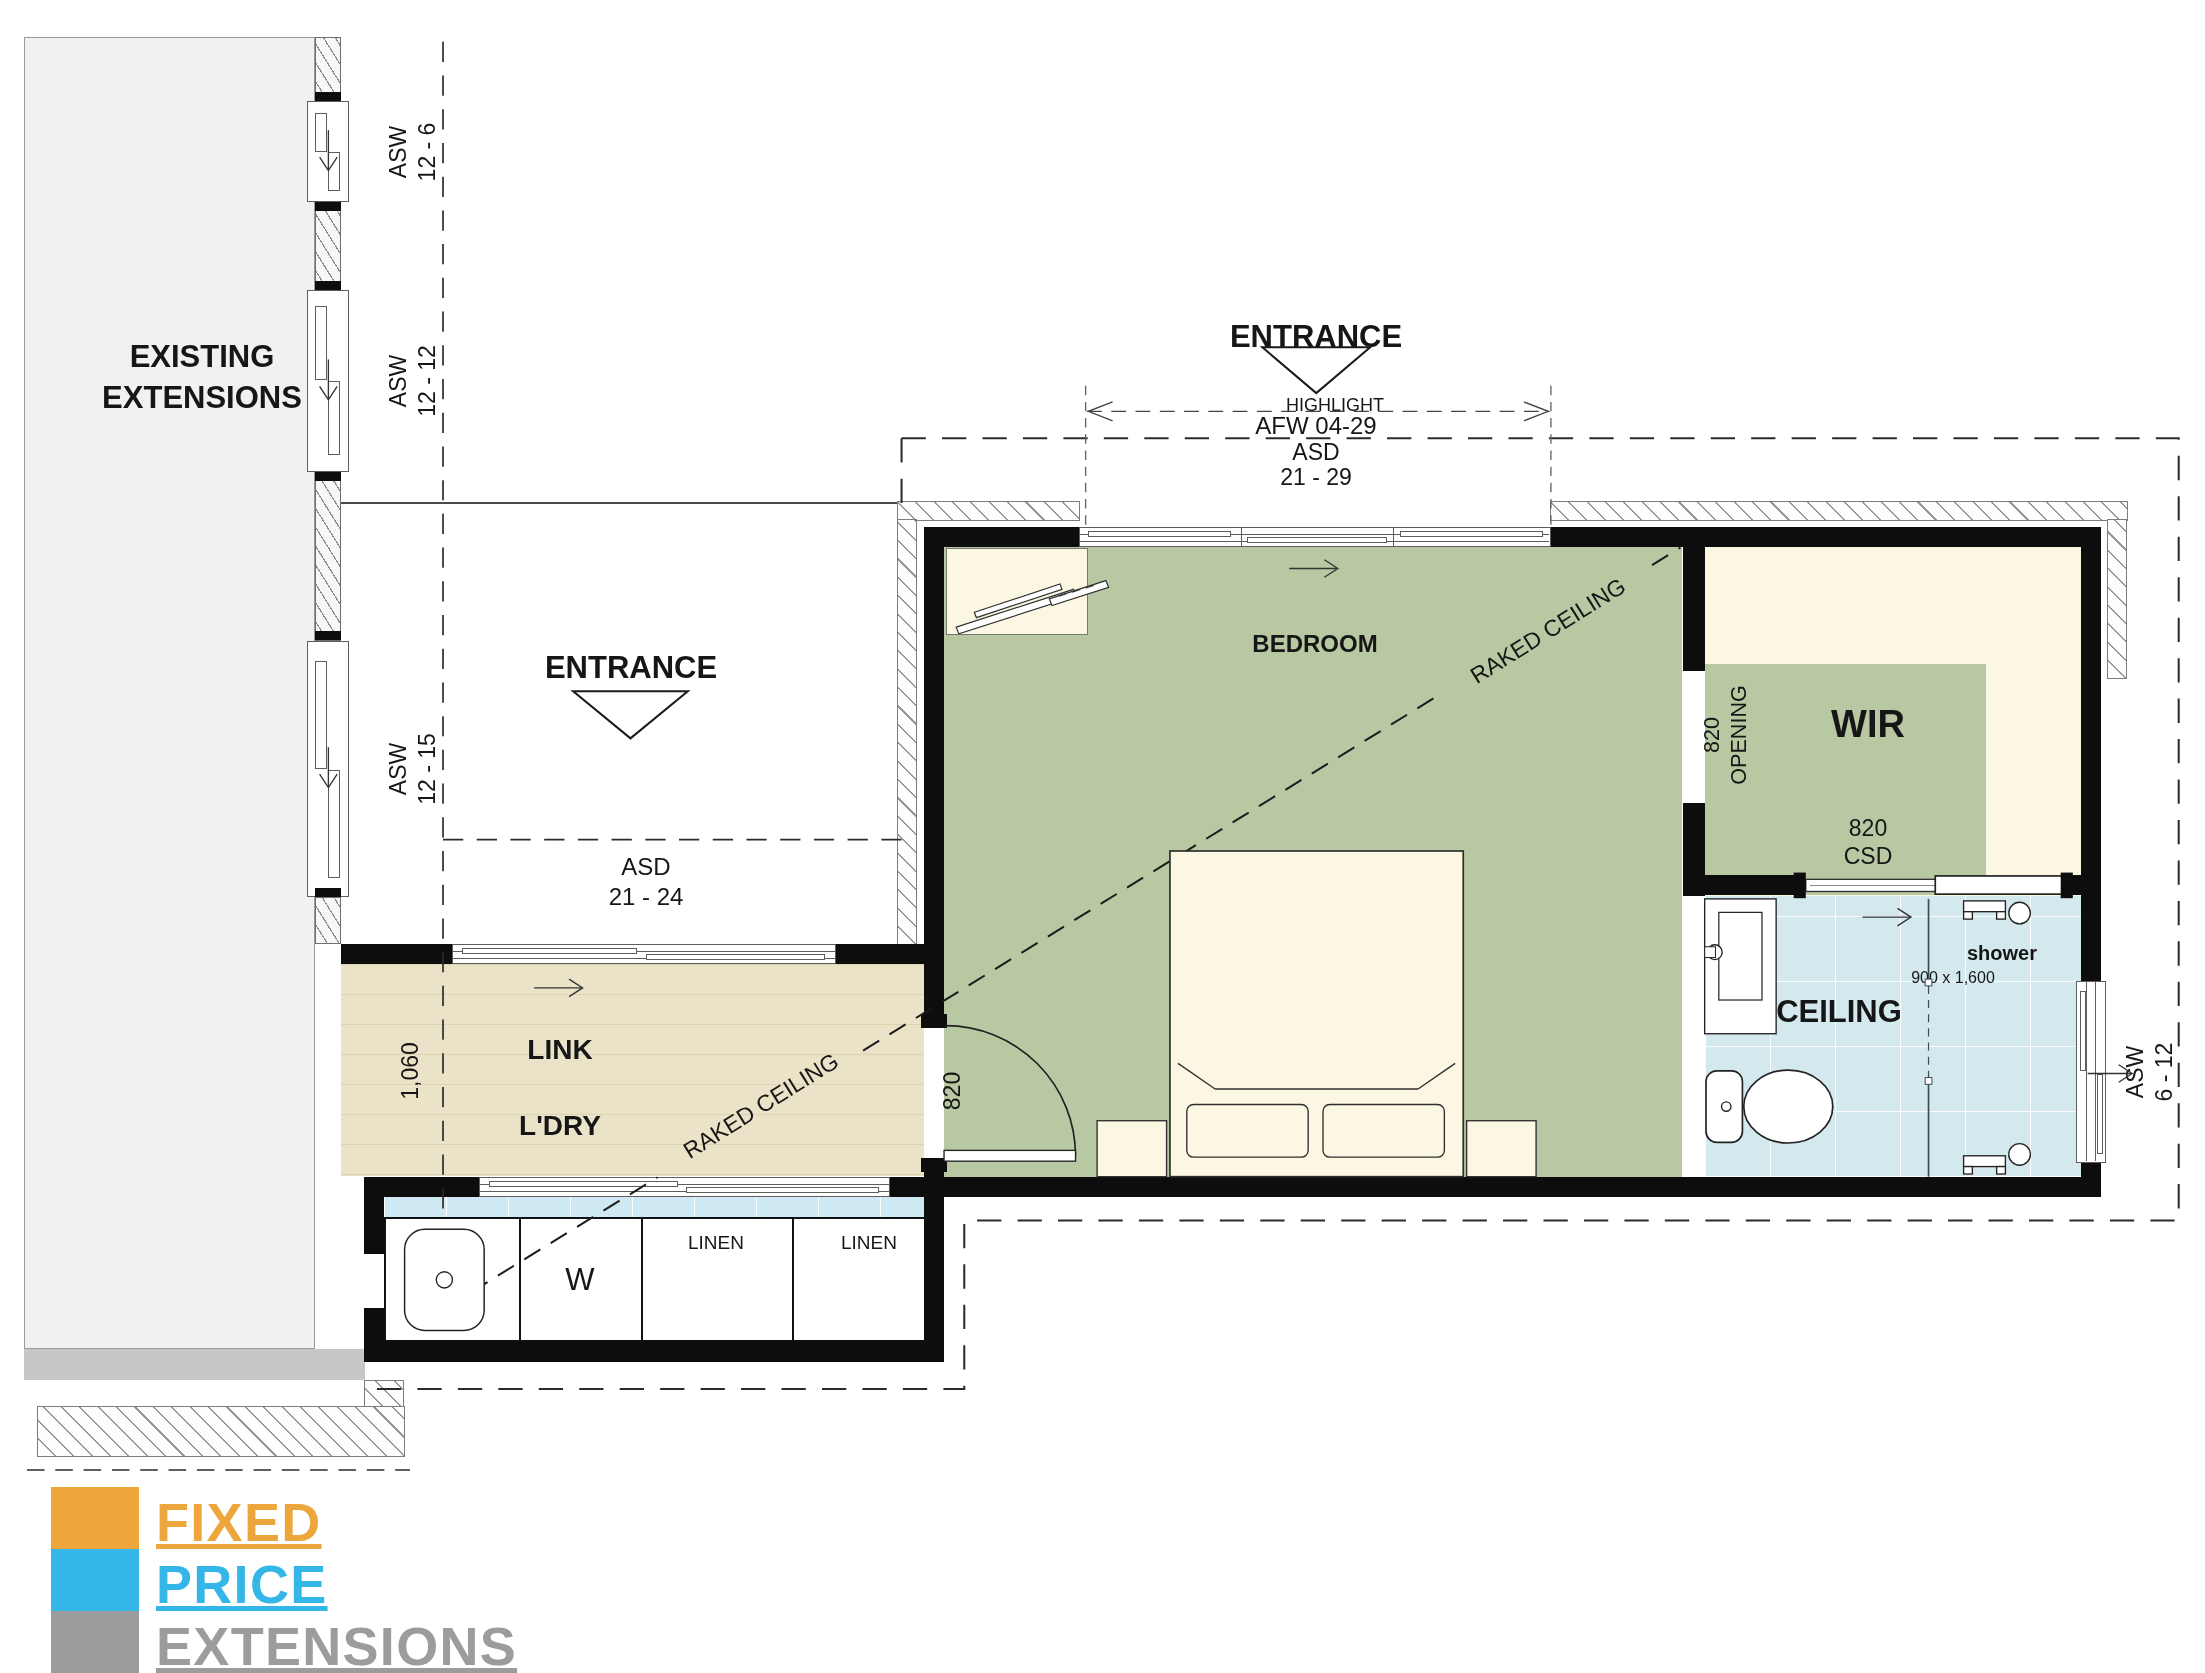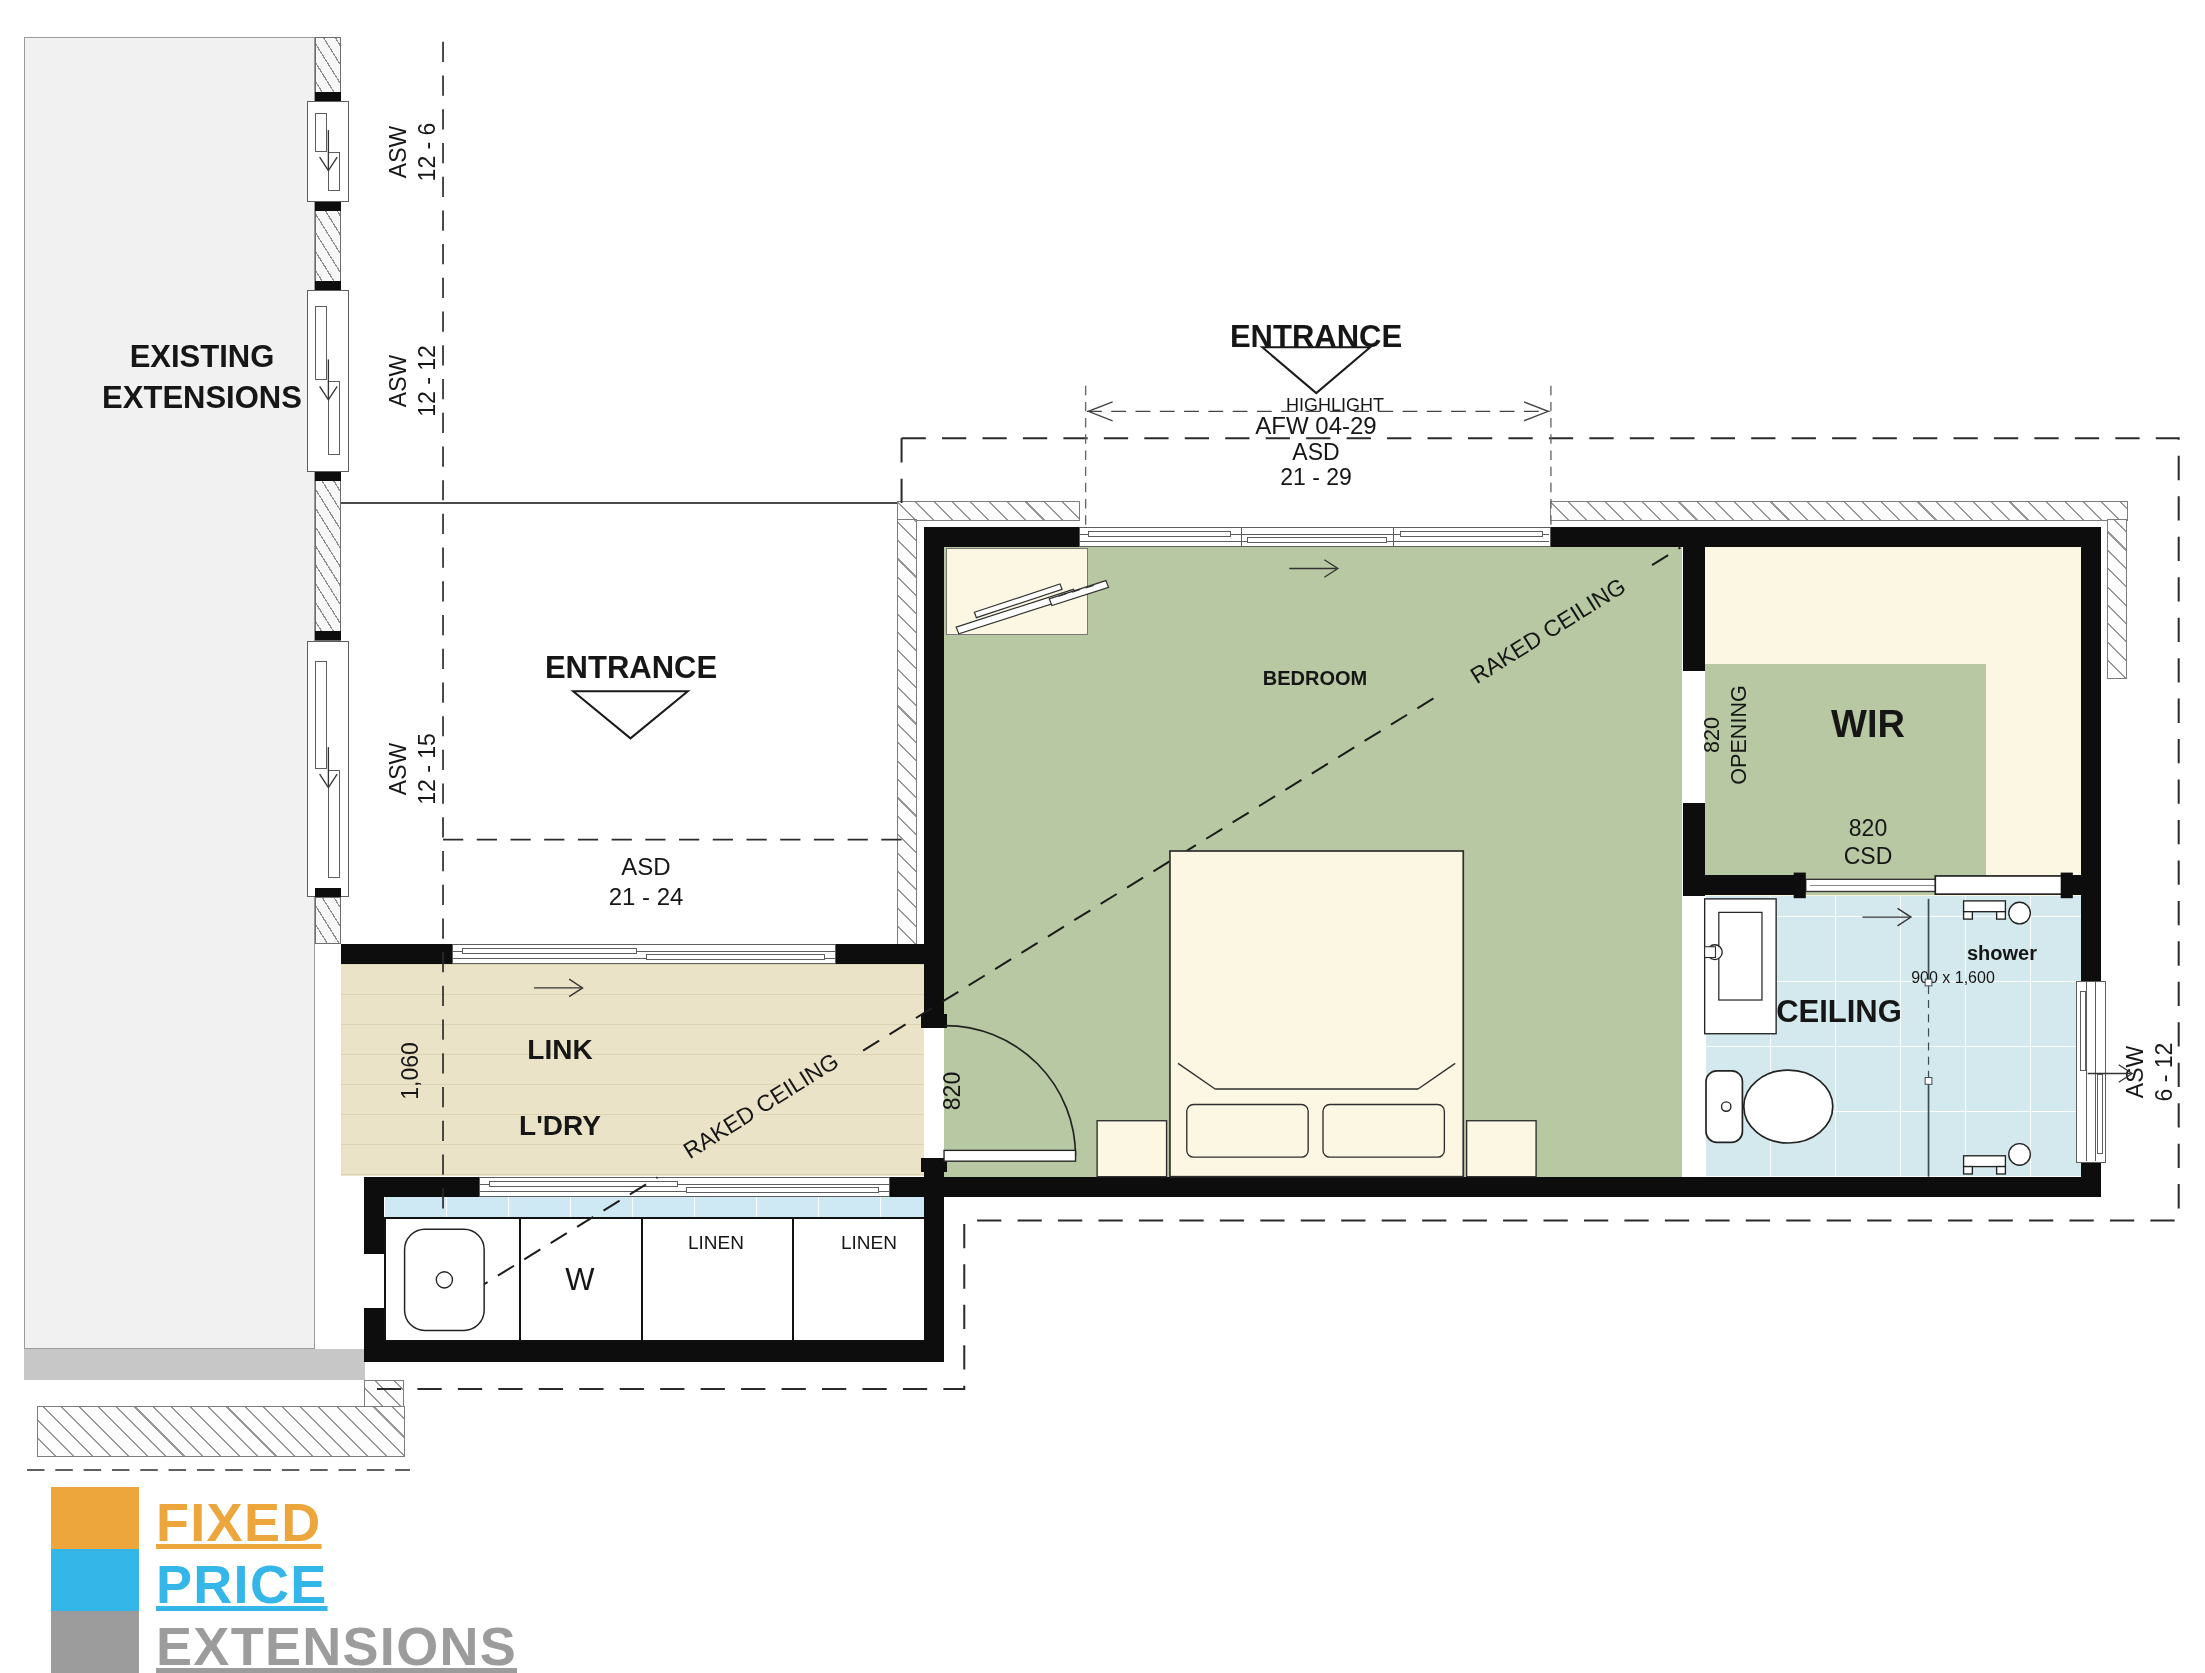--- a/index.html
+++ b/index.html
@@ -152,21 +152,21 @@
 
   <div class="win" style="left:2076px;top:981px;width:30px;height:182px;">
     <div class="wline" style="left:8.8px;top:0;width:1.3px;height:179px;"></div>
     <div class="wline" style="left:18px;top:0;width:1.3px;height:179px;"></div>
     <div class="sash" style="left:3.4px;top:9.4px;width:6px;height:80px;"></div>
     <div class="sash" style="left:19.6px;top:92px;width:6px;height:80px;"></div>
   </div>
   <div class="cap" style="left:2081px;top:972px;width:20px;height:9.4px;"></div>
   <div class="cap" style="left:2081px;top:1163px;width:20px;height:9.4px;"></div>
 
-  <div class="txt b" style="left:1315px;top:678px;font-size:20px;">BEDROOM</div>
+  <div class="txt b" style="left:1315px;top:644px;font-size:24px;">BEDROOM</div>
   <div class="txt" style="left:1316px;top:877px;font-size:21.6px;">KING ZISE BED</div>
   <div class="txt" style="left:1316px;top:904px;font-size:21.6px;">1,830 x 2,030</div>
   <div class="txt rotd" style="left:1548px;top:631px;font-size:23px;">RAKED CEILING</div>
   <div class="txt rotd" style="left:761px;top:1106px;font-size:23px;">RAKED CEILING</div>
   <div class="txt rot" style="left:952px;top:1091px;font-size:23px;">820</div>
 
   <div class="txt b" style="left:560px;top:1049px;font-size:28px;">LINK</div>
   <div class="txt b" style="left:560px;top:1125px;font-size:28px;">L'DRY</div>
   <div class="txt rot" style="left:410px;top:1071px;font-size:23px;">1,060</div>
 

